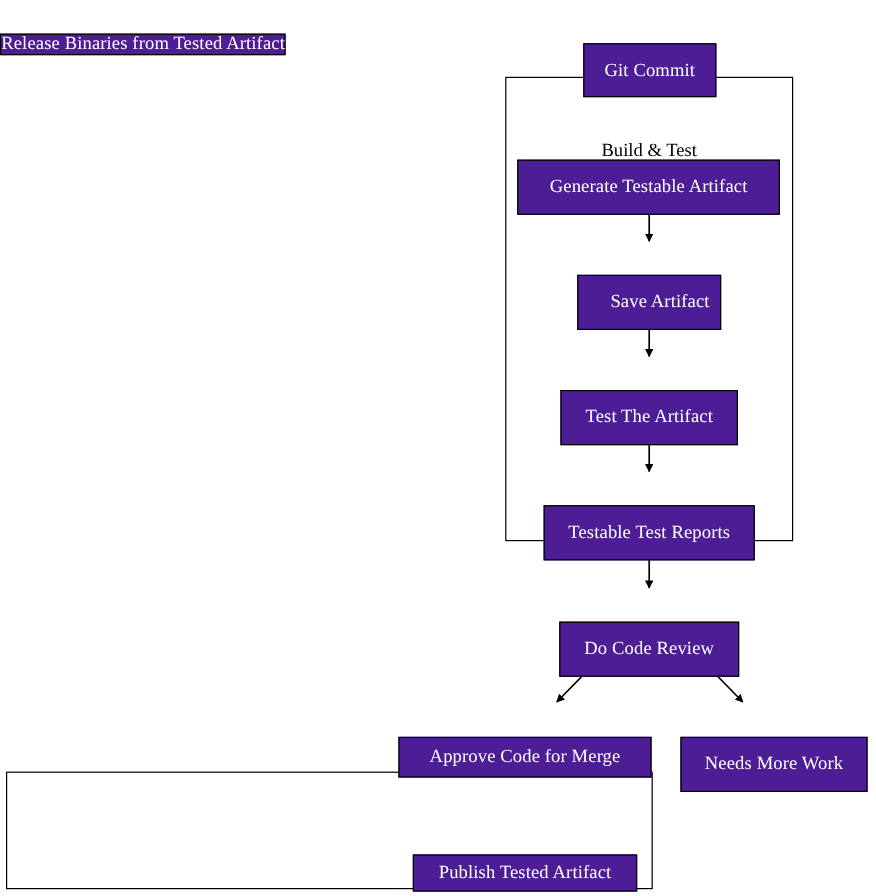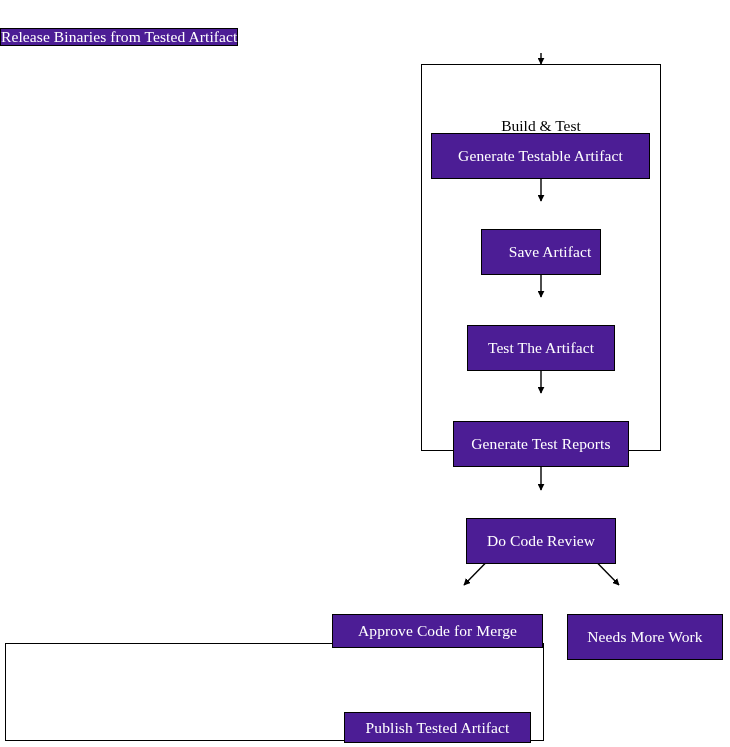--- a/index.html
+++ b/index.html
@@ -77,23 +77,24 @@
         <line x1="571" y1="536" x2="619" y2="585" marker-end="url(#arrow)"></line>
         <line x1="437" y1="632" x2="437" y2="643" marker-end="url(#arrow)"></line>
       </g>
   </svg>
 
   <div class="cluster" style="left: 421px; top: 64px; width: 240px; height: 387px;"></div>
   <div class="cluster-label" style="left: 421px; top: 70px; width: 240px;">Build &amp; Test</div>
 
   <div class="cluster" style="left: 5px; top: 643px; width: 539px; height: 98px;"></div>
 
+  <div class="node" style="left: 486px; top: 8px; width: 111px; height: 45px;">Git Commit</div>
   <div class="node" style="left: 431px; top: 105px; width: 219px; height: 46px;">Generate Testable Artifact</div>
   <div class="node" style="left: 481px; top: 201px; width: 120px; height: 46px; padding-left: 18px;">Save Artifact</div>
   <div class="node" style="left: 467px; top: 297px; width: 148px; height: 46px;">Test The Artifact</div>
-  <div class="node" style="left: 453px; top: 393px; width: 176px; height: 46px;">Generate Test Reports</div>
+  <div class="node" style="left: 453px; top: 393px; width: 176px; height: 46px;">Testable Test Reports</div>
   <div class="node" style="left: 466px; top: 490px; width: 150px; height: 46px;">Do Code Review</div>
   <div class="node" style="left: 332px; top: 586px; width: 211px; height: 34px;">Approve Code for Merge</div>
   <div class="node" style="left: 567px; top: 586px; width: 156px; height: 46px;">Needs More Work</div>
   <div class="node">Release Binaries from Tested Artifact</div>
   <div class="node" style="left: 344px; top: 684px; width: 187px; height: 31px;">Publish Tested Artifact</div>
 
 </div>
 
 </body></html>

